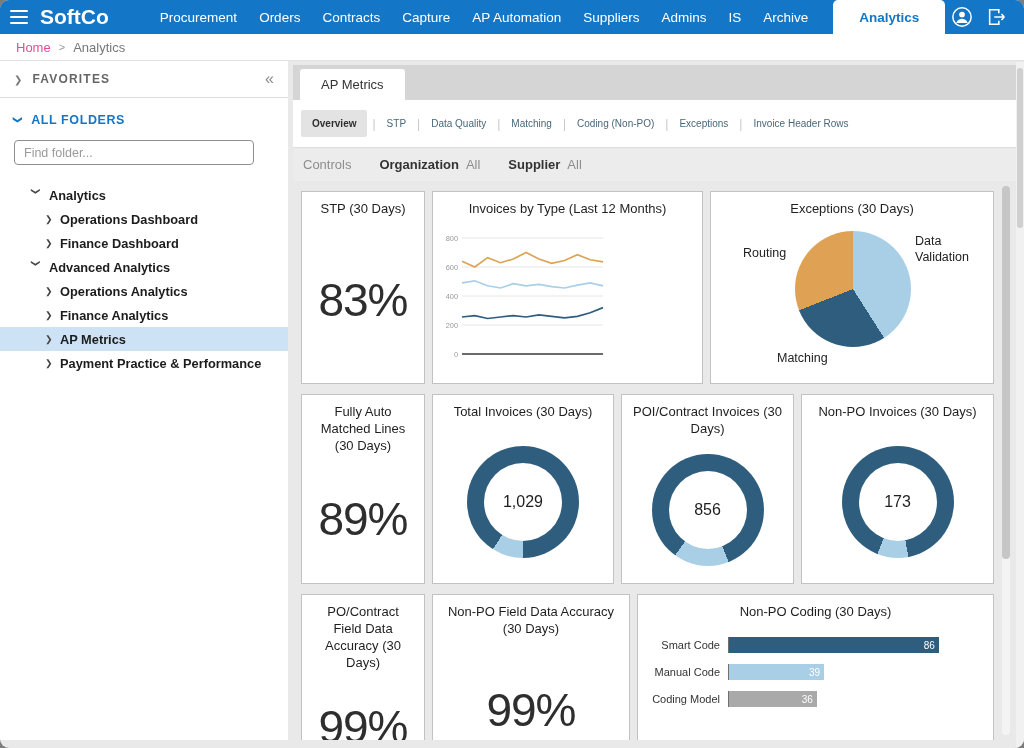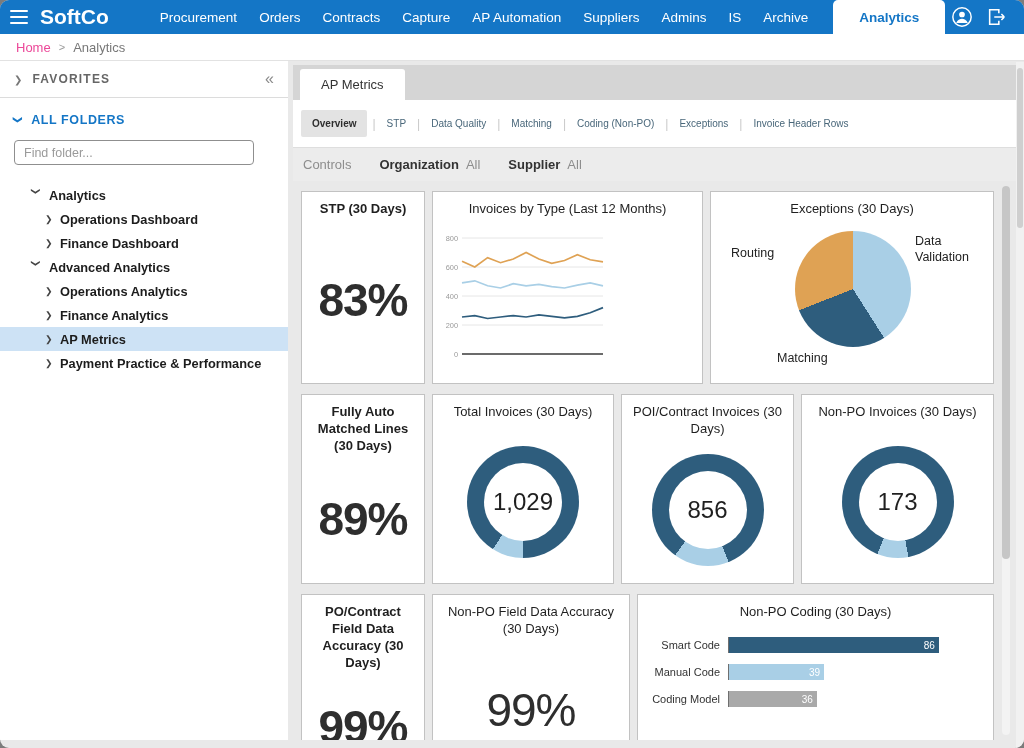--- a/index.html
+++ b/index.html
@@ -55,48 +55,48 @@
   .filters{display:flex;gap:28px;}
   .filter{cursor:pointer;}
   .filter b{color:#333;font-weight:700;margin-right:7px;}
   .filter i{font-style:normal;color:#8d8d8d;}
 
   .content{flex:1;background:#e9e9e9;padding:10px 22px 0 8px;position:relative;overflow:hidden;}
   .row{display:flex;gap:7px;margin-bottom:10px;}
   .card{background:#fff;border:1px solid #c2c2c2;display:flex;flex-direction:column;overflow:hidden;}
   .card-title{font-size:13px;color:#1f1f1f;text-align:center;padding:9px 10px 0;line-height:1.3;}
   .row1 .card{height:193px;} .row2 .card{height:190px;} .row3 .card{height:190px;}
-  .c-stp,.c-fam,.c-acc1{width:124px;flex:0 0 124px;font-weight:bold;}
+  .c-stp,.c-fam,.c-acc1{width:124px;flex:0 0 124px;}
   .c-line{width:271px;flex:0 0 271px;}
   .c-pie{flex:1;}
   .c-d1{width:182px;flex:0 0 182px;}
   .c-d2{width:173px;flex:0 0 173px;}
   .c-d3{flex:1;}
   .c-acc2{width:198px;flex:0 0 198px;}
   .c-hbar{flex:1;}
 
   .big-number{flex:1;display:flex;align-items:center;justify-content:center;font-size:46px;color:#2e2e2e;letter-spacing:-1px;}
 
   .line-body{flex:1;display:flex;padding:6px 2px 4px 4px;}
   .line-svg{width:172px;height:150px;flex:0 0 172px;}
   .legend{flex:1;padding-top:22px;padding-left:4px;}
   .legend-title{font-size:11px;color:#555;margin-bottom:10px;}
   .lg-item{display:flex;align-items:center;gap:7px;font-size:9.5px;color:#8a8a8a;letter-spacing:.4px;margin-bottom:12px;cursor:pointer;}
   .lg-dot{width:9px;height:9px;border-radius:50%;flex:0 0 9px;}
 
   .pie-body{flex:1;position:relative;}
   .pie{position:absolute;left:84px;top:13px;width:116px;height:116px;border-radius:50%;cursor:pointer;}
   .pie-label{position:absolute;font-size:12.5px;color:#222;line-height:1.25;}
-  .pl-routing{left:20px;top:28px;}
+  .pl-routing{left:32px;top:28px;}
   .pl-dv{right:14px;top:16px;width:64px;}
   .pl-matching{left:66px;bottom:16px;}
 
   .donut-wrap{flex:1;display:flex;align-items:center;justify-content:center;}
   .donut{width:112px;height:112px;border-radius:50%;position:relative;cursor:pointer;}
-  .hole{position:absolute;inset:17px;border-radius:50%;background:#fff;display:flex;align-items:center;justify-content:center;font-size:24px;color:#1f1f1f;}
+  .hole{position:absolute;inset:17px;border-radius:50%;background:#fff;display:flex;align-items:center;justify-content:center;font-size:16px;color:#1f1f1f;}
 
   .hbar-area{flex:1;padding:16px 20px 8px 4px;display:flex;flex-direction:column;gap:10px;}
   .hb-row{display:flex;align-items:center;height:17px;}
   .hb-label{flex:0 0 86px;width:86px;text-align:right;font-size:11px;color:#333;padding-right:8px;white-space:nowrap;}
   .hb-track{flex:1;height:16px;border-left:1px solid #6f6f6f;position:relative;}
   .hb-fill{display:block;height:100%;position:relative;}
   .hb-val{position:absolute;right:4px;top:50%;transform:translateY(-50%);font-size:10px;color:#fff;}
 
   .v-scrollbar{position:absolute;top:5px;right:6px;bottom:5px;width:8px;background:#f3f3f3;border-radius:4px;cursor:pointer;}
   .v-scrollbar .thumb{position:absolute;top:0;left:0;right:0;height:68%;background:#c6c6c6;border-radius:4px;}

